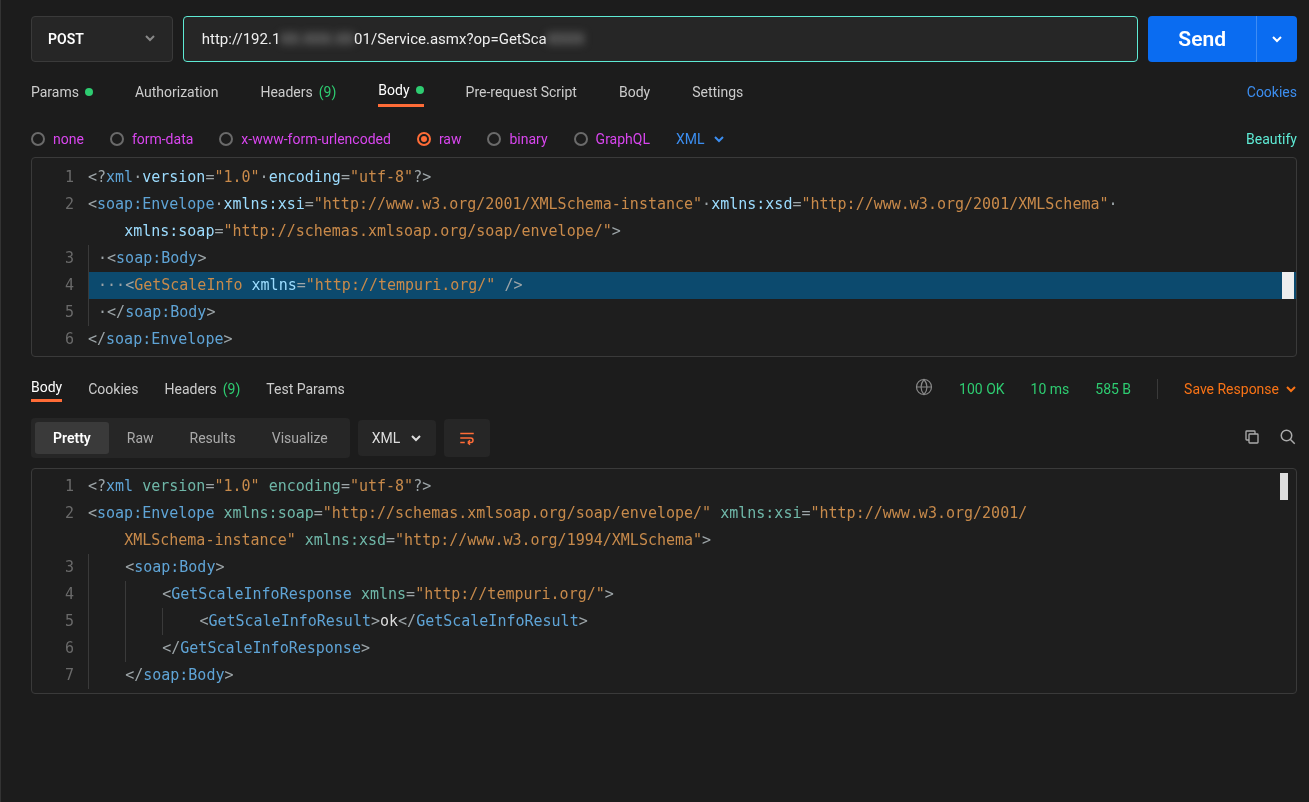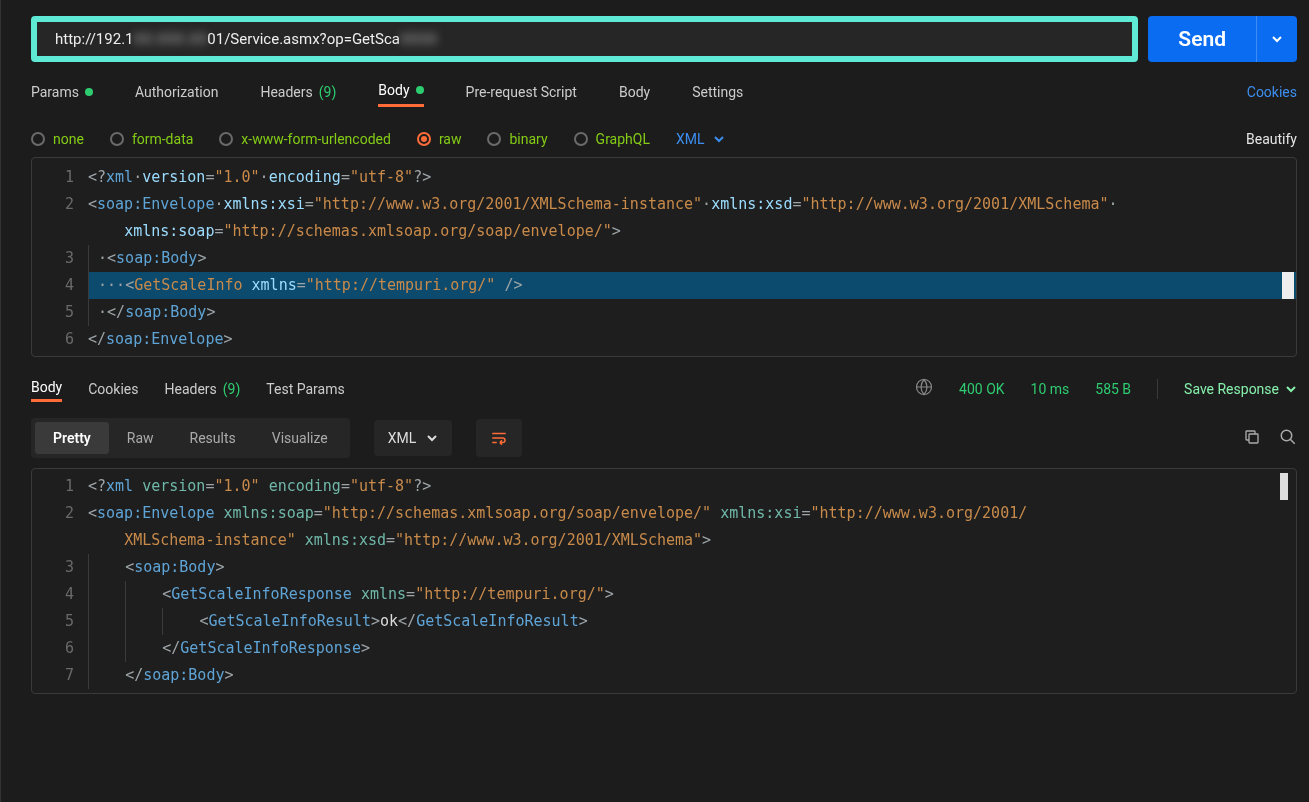--- a/index.html
+++ b/index.html
@@ -32,21 +32,21 @@
   display: flex;
   align-items: center;
   gap: 60px;
   color: #fff;
   font-weight: 600;
 }
 .method-select .chev { color: #888; }
 .url-input {
   flex: 1;
   background: #262626;
-  border: 6px solid #5eead4;
+  border: 1px solid #5eead4;
   border-radius: 4px;
   height: 46px;
   padding: 0 18px;
   color: #eee;
   display: flex;
   align-items: center;
   font-size: 15px;
 }
 .send-btn {
   background: #0a6cf1;
@@ -87,41 +87,41 @@
 .body-opts {
   display: flex;
   align-items: center;
   gap: 26px;
   padding: 16px 0 10px 0;
 }
 .radio {
   display: flex;
   align-items: center;
   gap: 8px;
-  color: #84cc16;
+  color: #d946ef;
   cursor: pointer;
 }
 .radio .circ {
   width: 14px; height: 14px; border-radius: 50%;
   border: 2px solid #6a6a6a;
   display: inline-flex;
   align-items: center;
   justify-content: center;
 }
 .radio.sel .circ { border-color: #ff6c37; }
 .radio.sel .circ::after {
   content: ""; width: 6px; height: 6px; border-radius: 50%; background: #ff6c37;
 }
 .xml-sel {
   color: #3c8ef0;
   display: flex;
   align-items: center;
   gap: 8px;
 }
-.beautify { margin-left: auto; color: #e5e5e5; }
+.beautify { margin-left: auto; color: #5eead4; }
 
 .editor-box {
   border: 1px solid #3a3a3a;
   border-radius: 4px;
   background: #1e1e1e;
   font-family: "Menlo", "Consolas", monospace;
   font-size: 15px;
   position: relative;
 }
 .code-line {
@@ -154,26 +154,26 @@
   display: flex;
   align-items: center;
   gap: 26px;
   padding: 18px 0 6px 0;
 }
 .response-header .tab { padding: 4px 0; }
 .globe { color: #888; margin-left: auto; }
 .stat { color: #ccc; }
 .stat .g { color: #2ecc71; }
 .divider-v { width: 1px; height: 20px; background: #3a3a3a; }
-.save-resp { color: #86efac; display: flex; align-items: center; gap: 6px; }
+.save-resp { color: #f97316; display: flex; align-items: center; gap: 6px; }
 
 .view-opts {
   display: flex;
   align-items: center;
-  gap: 24px;
+  gap: 8px;
   padding: 10px 0;
 }
 .seg {
   display: flex;
   background: #262626;
   border-radius: 4px;
   padding: 4px;
 }
 .seg .opt {
   padding: 8px 18px;
@@ -213,20 +213,28 @@
 .resp-cursor-mark {
   position: absolute; right: 8px; top: 0; width: 8px; height: 100%; background: #ddd;
 }
 </style>
 </head>
 <body>
 
 <div class="main-container">
 
   <div class="request-bar">
+    <div class="method-select">
+      <span>POST</span>
+      <span class="chev">
+        <svg class="chev-svg" viewBox="0 0 12 12" fill="none" stroke="currentColor" stroke-width="2">
+            <path d="M2 4l4 4 4-4"></path>
+          </svg>
+      </span>
+    </div>
     <div class="url-input">
       <span>http://192.1</span>
         <span class="blur">XX.XXX.XX</span>
         <span>01/Service.asmx?op=GetSca</span>
         <span class="blur">XXXX</span>
     </div>
     <div class="send-btn">
       <span class="lbl">Send</span>
       <span class="drop">
         <svg class="chev-svg" viewBox="0 0 12 12" fill="none" stroke="currentColor" stroke-width="2">
@@ -342,21 +350,21 @@
       </div>
     <div class="tab">
         <span>Test Params</span>
       </div>
     <span class="globe">
       <svg width="18" height="18" viewBox="0 0 24 24" fill="none" stroke="currentColor" stroke-width="1.6">
           <circle cx="12" cy="12" r="10"></circle>
           <path d="M2 12h20M12 2c2.5 3 4 7 4 10s-1.5 7-4 10c-2.5-3-4-7-4-10s1.5-7 4-10z"></path>
         </svg>
     </span>
-    <span class="stat"><span class="g">400</span> <span class="g">OK</span></span>
+    <span class="stat"><span class="g">100</span> <span class="g">OK</span></span>
     <span class="stat g"><span class="g">10 ms</span></span>
     <span class="stat g"><span class="g">585 B</span></span>
     <span class="divider-v"></span>
     <div class="save-resp">
         <span>Save Response</span>
       <svg class="chev-svg" viewBox="0 0 12 12" fill="none" stroke="currentColor" stroke-width="2">
           <path d="M2 4l4 4 4-4"></path>
         </svg>
     </div>
   </div>
@@ -400,21 +408,21 @@
         <div class="gutter">1</div>
         <div class="ln"><span class="p">&lt;?</span><span class="t">xml</span> <span class="a2">version</span><span class="p">=</span><span class="s2">"1.0"</span> <span class="a2">encoding</span><span class="p">=</span><span class="s2">"utf-8"</span><span class="p">?&gt;</span></div>
         <div class="resp-cursor-mark"></div>
       </div>
     <div class="code-line">
         <div class="gutter">2</div>
         <div class="ln"><span class="p">&lt;</span><span class="t">soap:Envelope</span> <span class="a2">xmlns:soap</span><span class="p">=</span><span class="s2">"</span><span class="s2 link">http://schemas.xmlsoap.org/soap/envelope/</span><span class="s2">"</span> <span class="a2">xmlns:xsi</span><span class="p">=</span><span class="s2">"</span><span class="s2 link">http://www.w3.org/2001/</span></div>
       </div>
     <div class="code-line">
         <div class="gutter"></div>
-        <div class="ln">    <span class="s2 link">XMLSchema-instance</span><span class="s2">"</span> <span class="a2">xmlns:xsd</span><span class="p">=</span><span class="s2">"</span><span class="s2 link">http://www.w3.org/2001/XMLSchema</span><span class="s2">"</span><span class="p">&gt;</span></div>
+        <div class="ln">    <span class="s2 link">XMLSchema-instance</span><span class="s2">"</span> <span class="a2">xmlns:xsd</span><span class="p">=</span><span class="s2">"</span><span class="s2 link">http://www.w3.org/1994/XMLSchema</span><span class="s2">"</span><span class="p">&gt;</span></div>
       </div>
     <div class="code-line">
         <div class="gutter">3</div>
         <div class="ln"><span class="ind-guide"> </span>   <span class="p">&lt;</span><span class="t">soap:Body</span><span class="p">&gt;</span></div>
       </div>
     <div class="code-line">
         <div class="gutter">4</div>
         <div class="ln"><span class="ind-guide"> </span>   <span class="ind-guide"> </span>   <span class="p">&lt;</span><span class="t">GetScaleInfoResponse</span> <span class="a2">xmlns</span><span class="p">=</span><span class="s2">"</span><span class="s2 link">http://tempuri.org/</span><span class="s2">"</span><span class="p">&gt;</span></div>
       </div>
     <div class="code-line">

